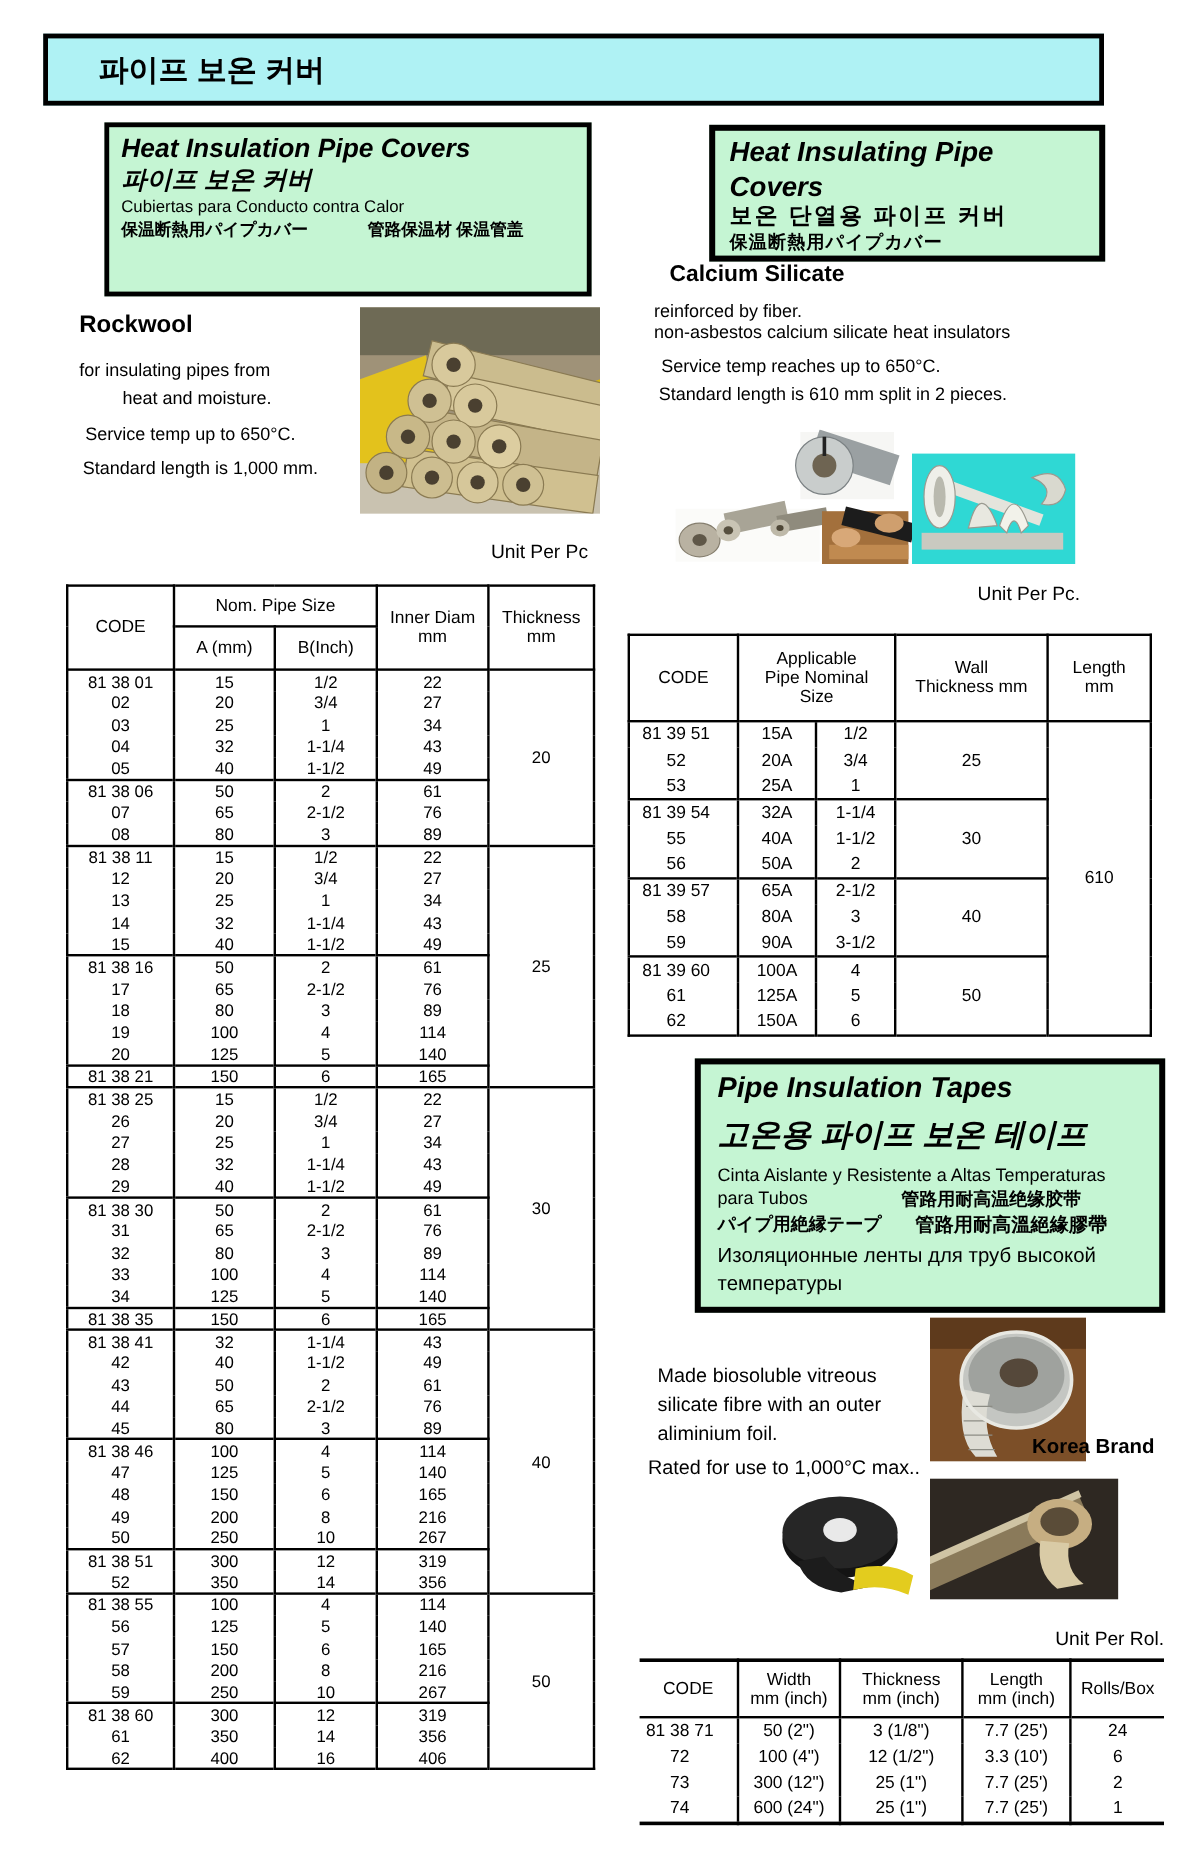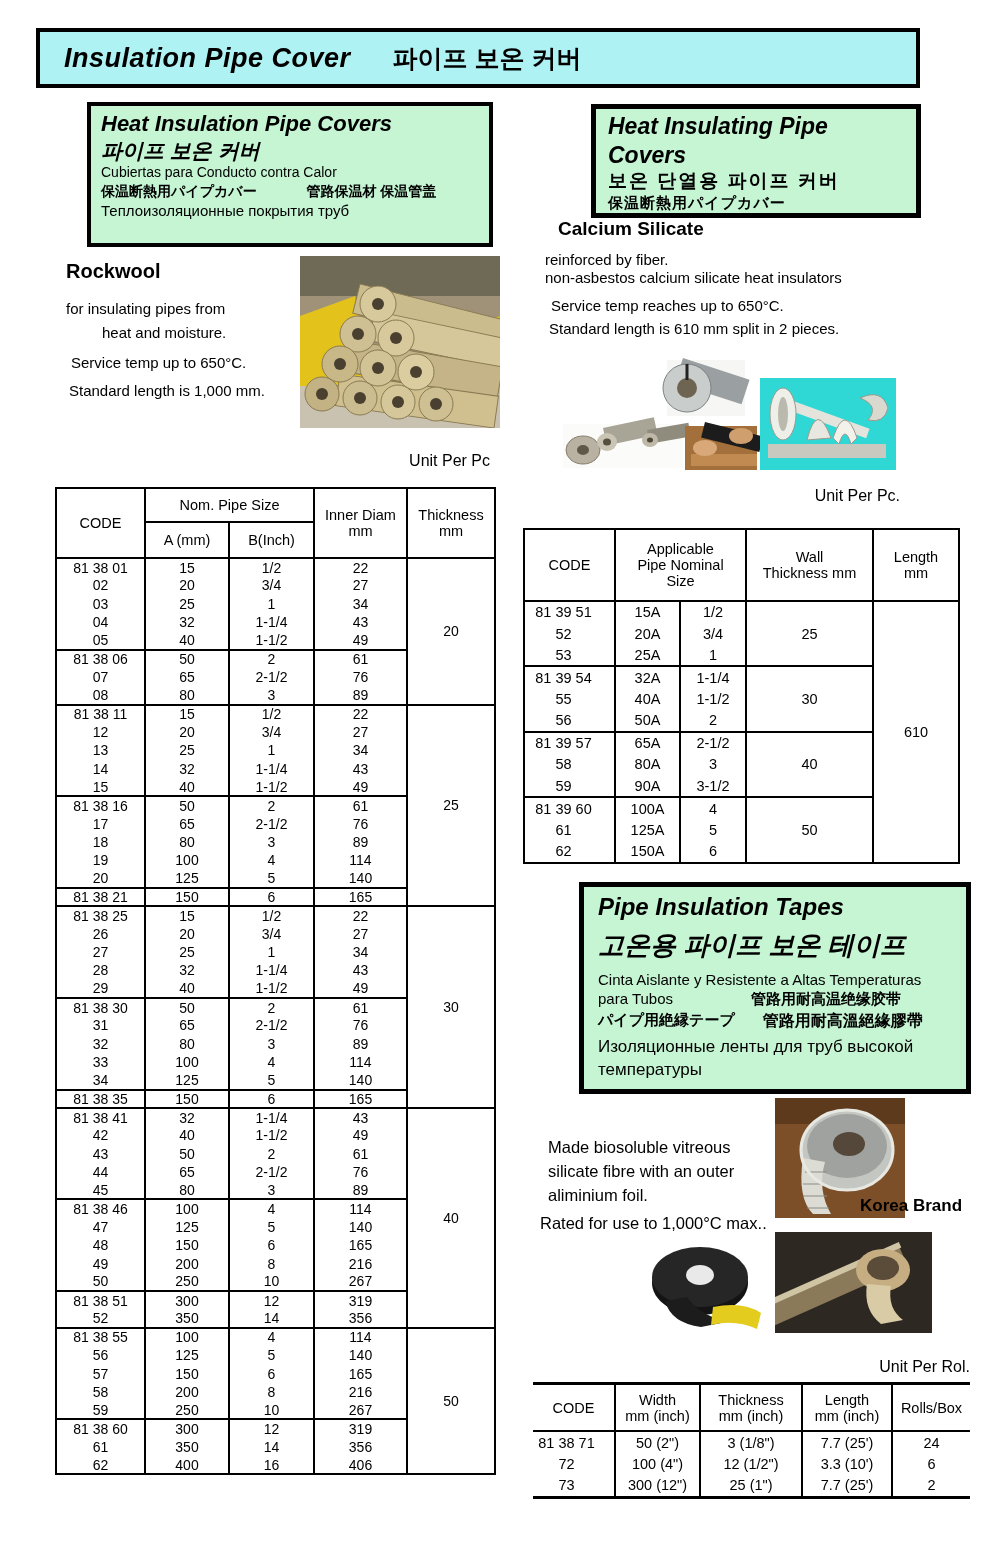--- a/index.html
+++ b/index.html
@@ -60,34 +60,32 @@
   #tape-table td.cell-code { padding-right:14px; }
   
   .photo { position:absolute; display:block; }
 </style>
 </head>
 <body>
 
 <div id="canvas">
 
   <div class="banner">
-    <span class="t-en">Insulation Pipe Cover</span>
     <span class="t-ko">파이프 보온 커버</span>
   </div>
 
   <div id="left-box" class="greenbox">
     <div class="gb-l1">Heat Insulation Pipe Covers</div>
     <div class="gb-l2">파이프 보온 커버</div>
     <div class="gb-sm">Cubiertas para Conducto contra Calor</div>
     <div class="gb-cjk">
       <span>保温断熱用パイプカバー</span>
       <span style="display:inline-block;width:42px;"></span>
       <span>管路保温材 保温管盖</span>
     </div>
-    <div class="gb-sm" style="font-size:15px">Теплоизоляционные покрытия труб</div>
   </div>
 
   <div class="abs" style="left:66px; top:260px; width:250px;">
     <div class="h-sec">Rockwool</div>
     <div class="body-txt" style="margin-top:17px;">for insulating pipes from</div>
     <div class="body-txt" style="margin-top:6px; margin-left:36px;">heat and  moisture.</div>
     <div class="body-txt" style="margin-top:12px; margin-left:5px;">Service temp  up to 650°C.</div>
     <div class="body-txt" style="margin-top:10px; margin-left:3px;">Standard length is 1,000 mm.</div>
   </div>
 
@@ -700,16 +698,23 @@
           <td>3.3 (10')</td>
           <td>6</td>
         </tr>
         <tr>
           <td class="cell-code">73</td>
           <td>300 (12")</td>
           <td>25 (1")</td>
           <td>7.7 (25')</td>
           <td>2</td>
         </tr>
+        <tr>
+          <td class="cell-code">74</td>
+          <td>600 (24")</td>
+          <td>25 (1")</td>
+          <td>7.7 (25')</td>
+          <td>1</td>
+        </tr>
       </tbody>
   </table>
 
 </div>
 
 </body></html>

